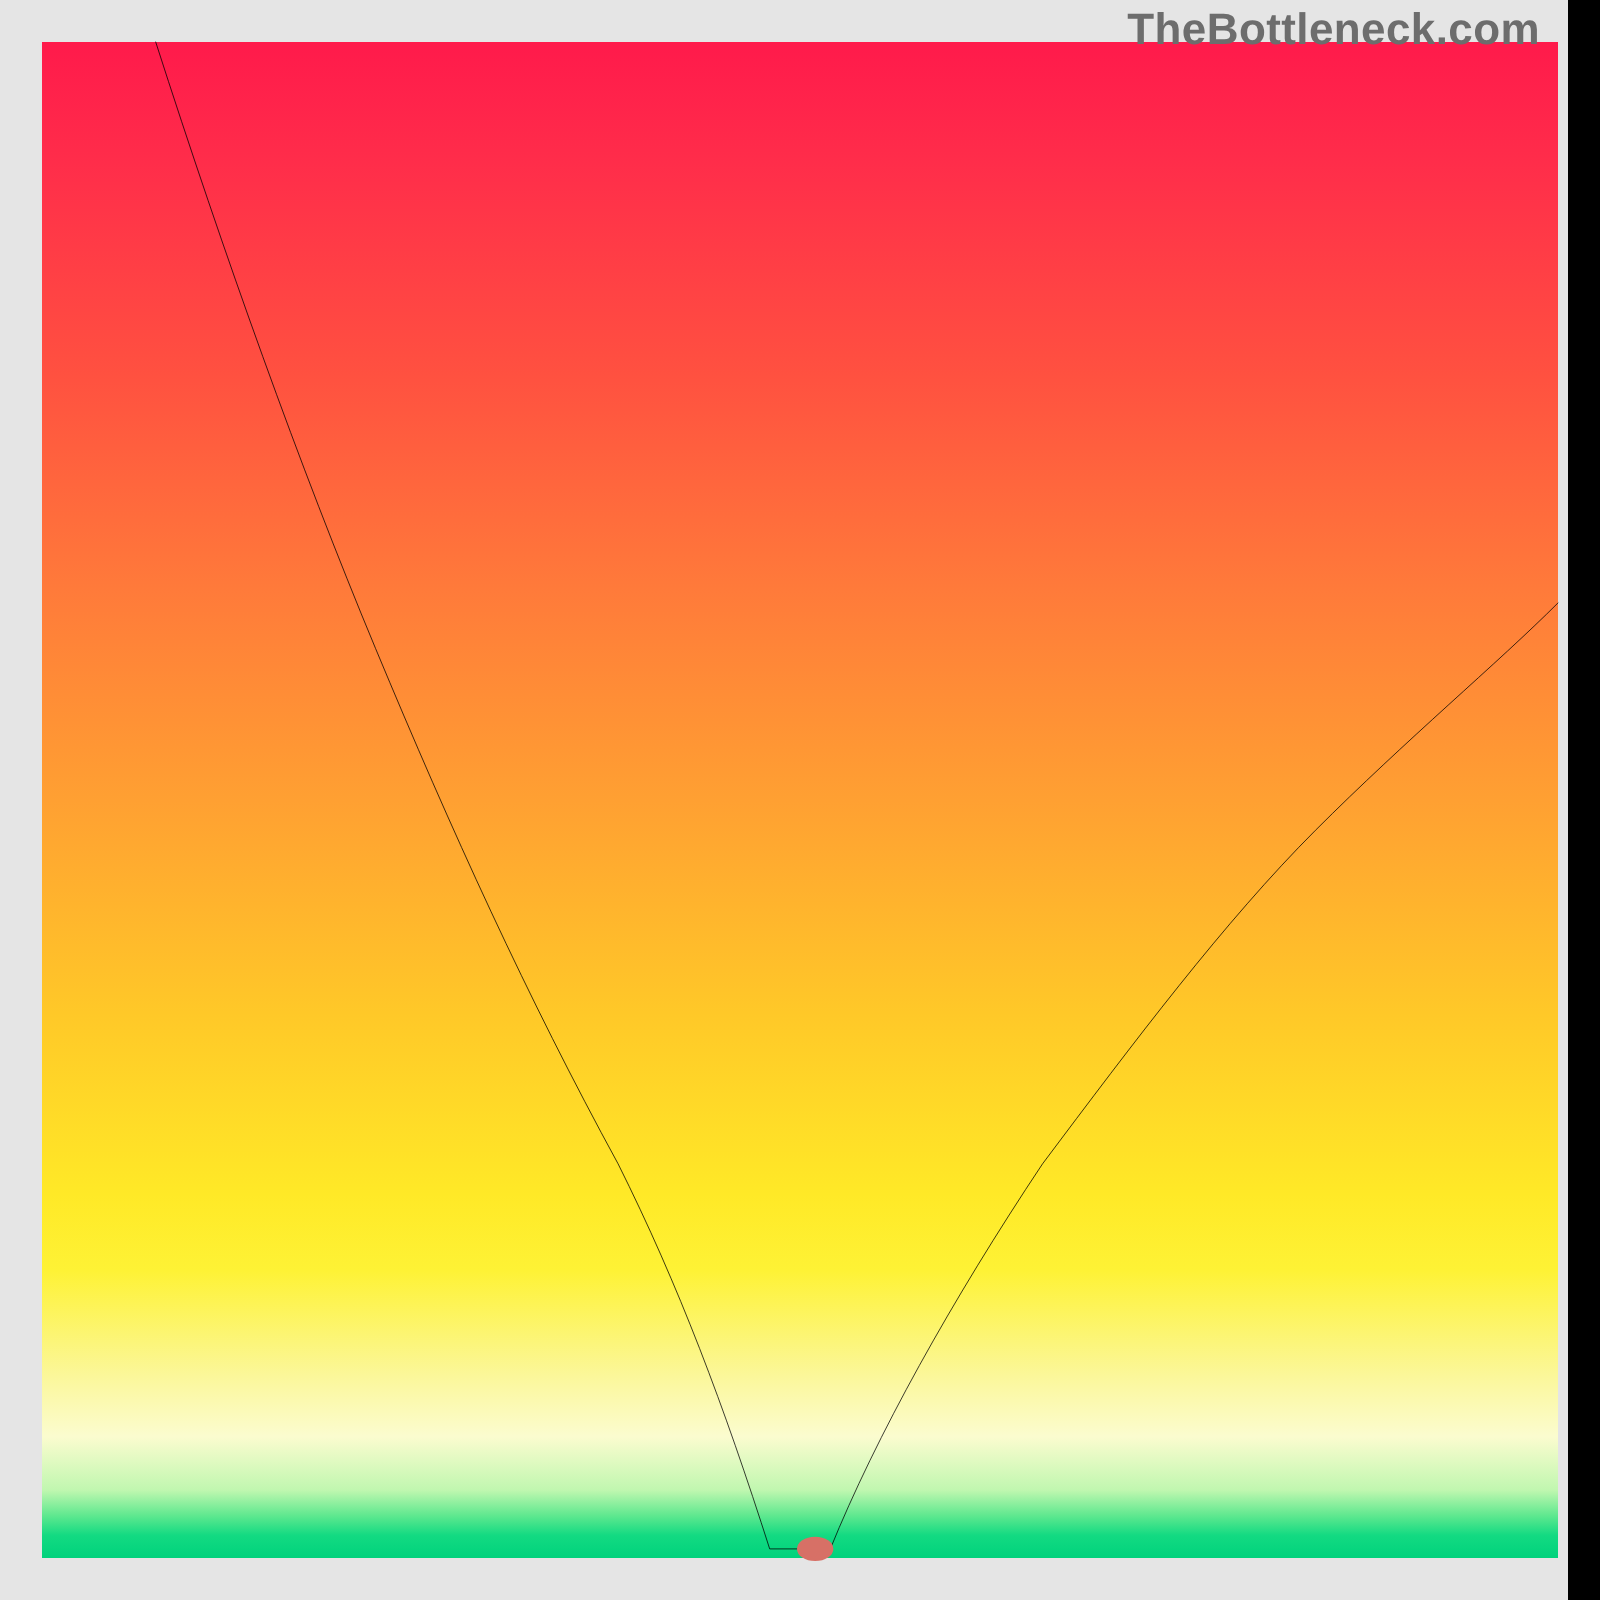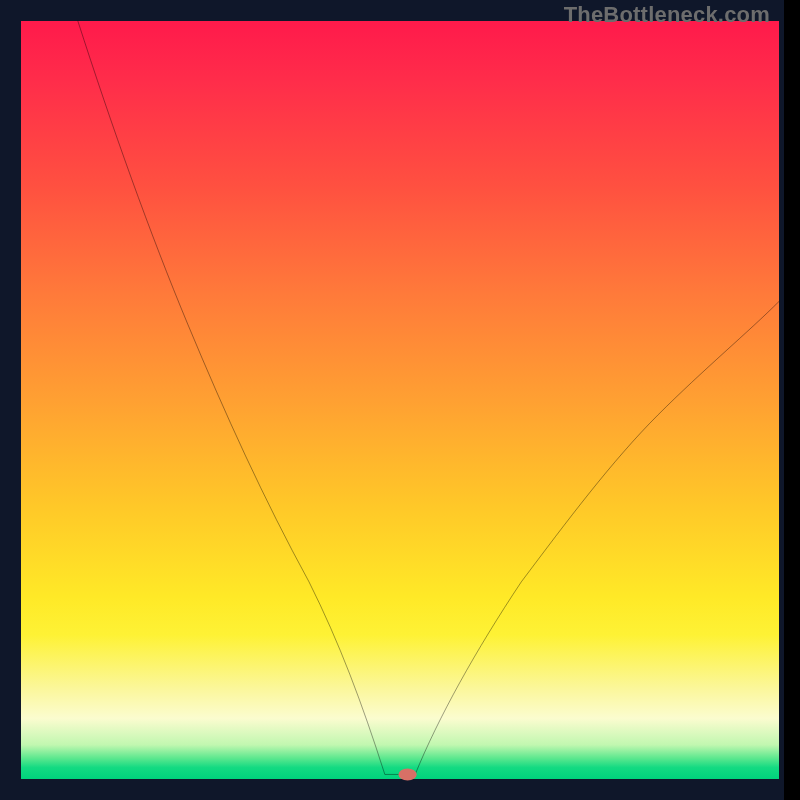--- a/index.html
+++ b/index.html
@@ -8,21 +8,21 @@
     width: 800px;
     height: 800px;
     background: #000;
     overflow: hidden;
     font-family: Arial, Helvetica, sans-serif;
   }
   .frame {
     position: relative;
     width: 784px;
     height: 800px;
-    background: #0f172a;
+    background: #e5e5e5;
   }
   .watermark {
     position: absolute;
     top: 2px;
     right: 14px;
     color: #6d6d6d;
     font-size: 22px;
     font-weight: 600;
     letter-spacing: 0.2px;
     z-index: 5;

